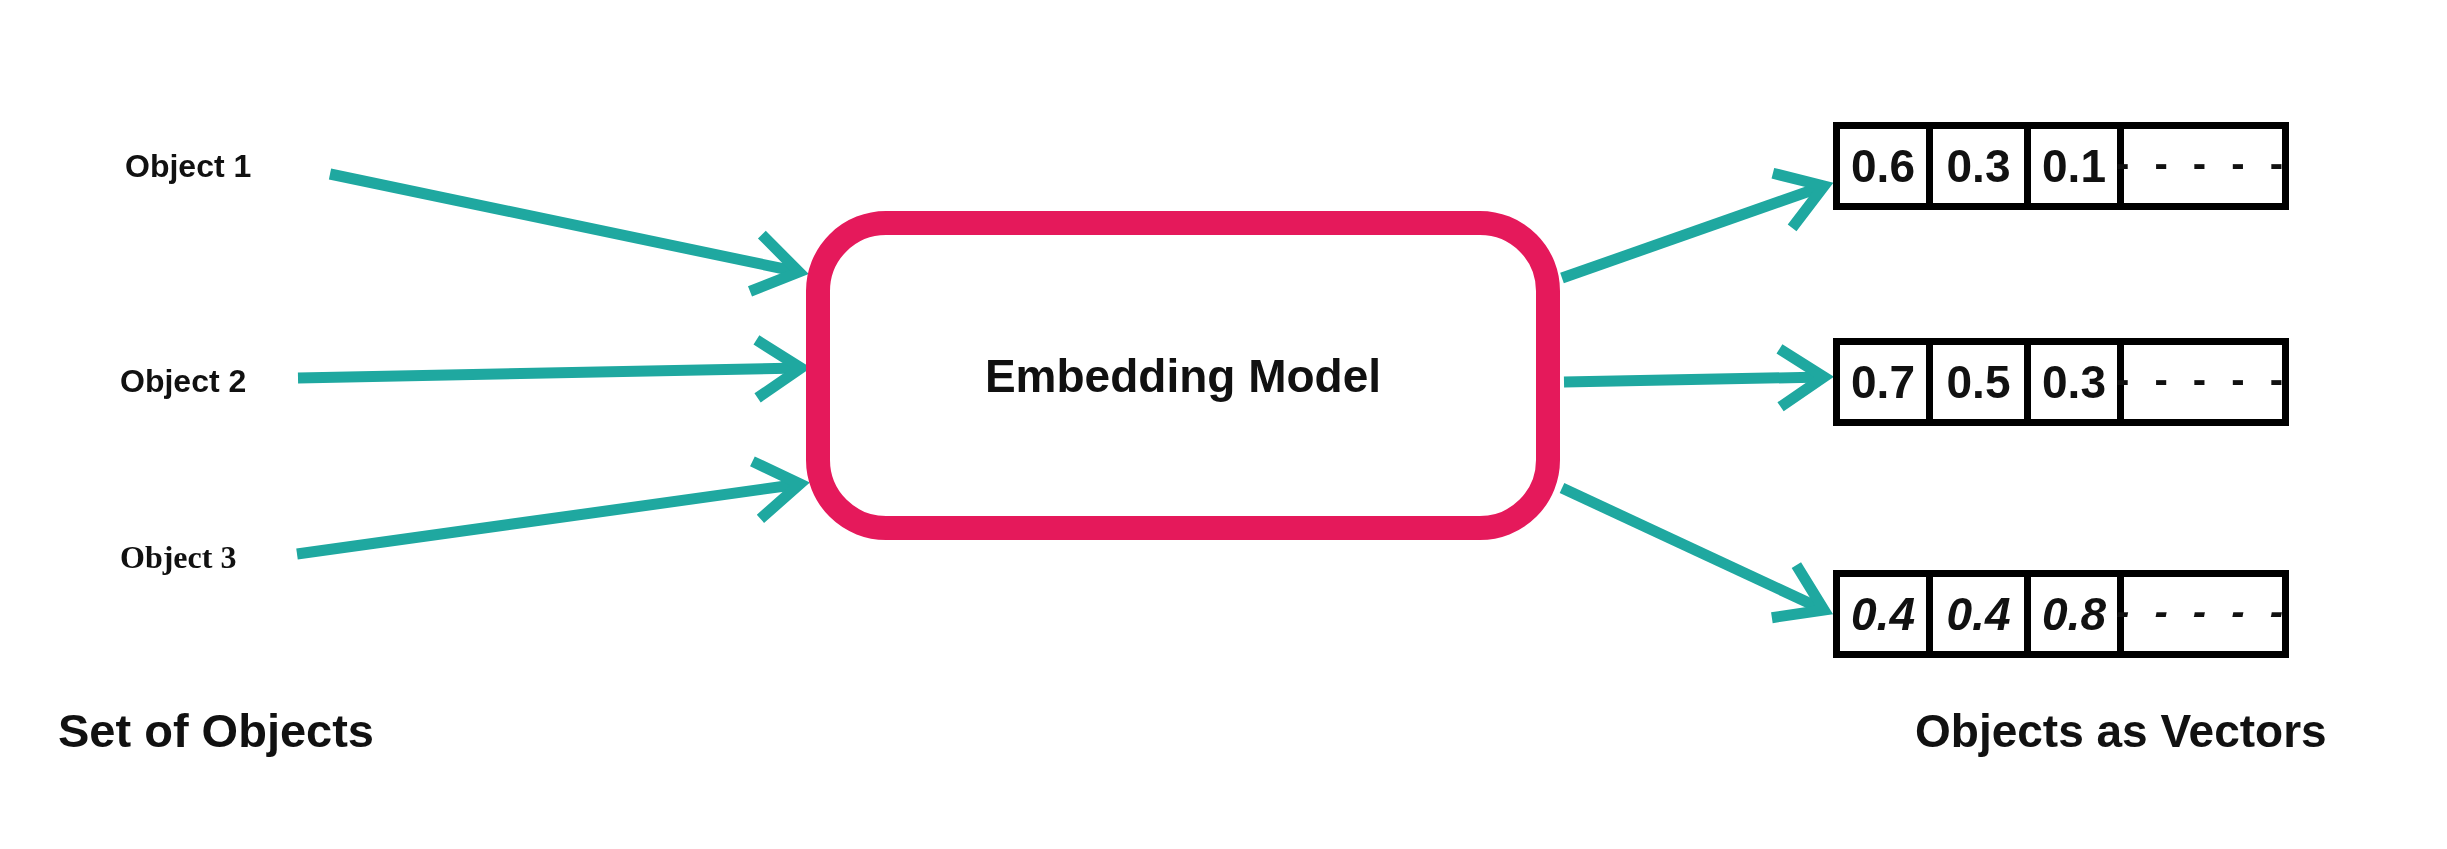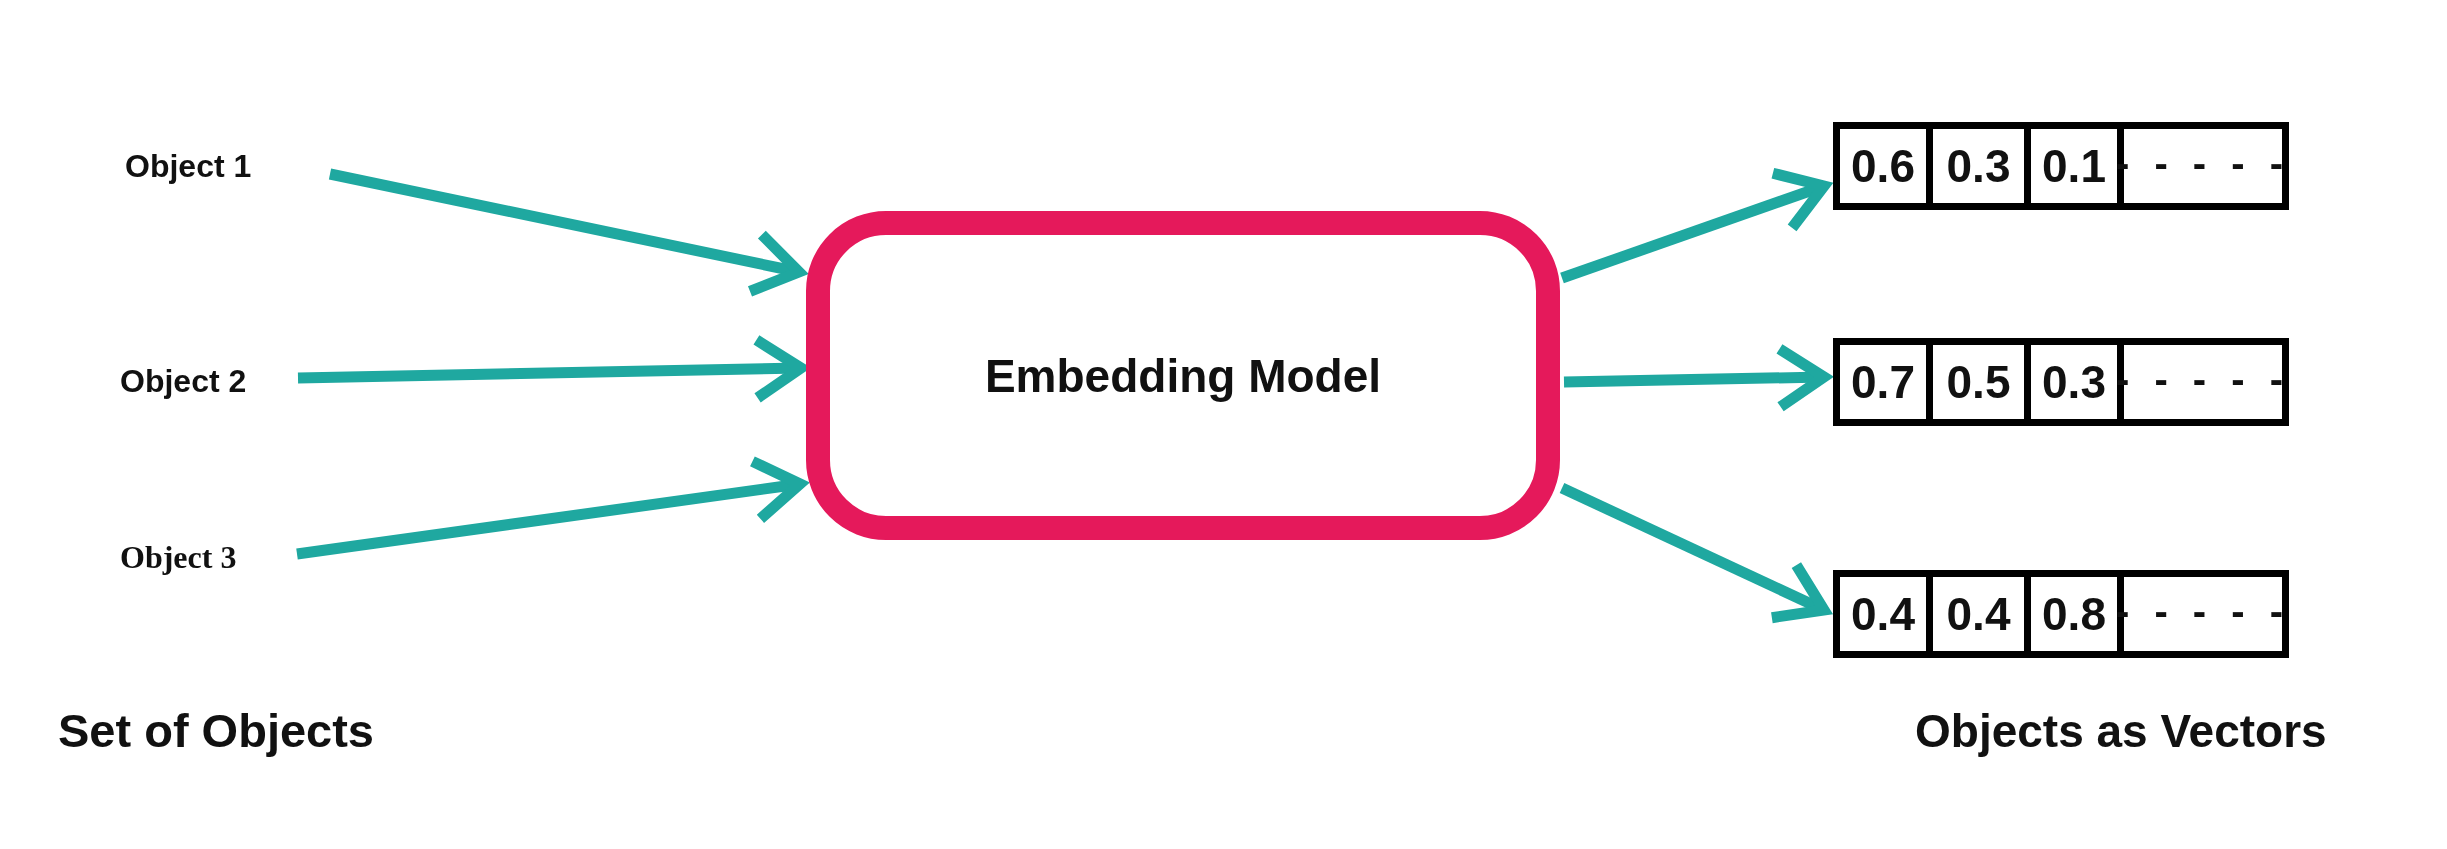--- a/index.html
+++ b/index.html
@@ -44,21 +44,21 @@
   }
   .vector-row{
     position:absolute;
     left:1833px;width:456px;height:88px;
     border:7px solid var(--vector-border);
     background:#ffffff;
     display:flex;
   }
   .vector-row.r0{top:122px;}
   .vector-row.r1{top:338px;}
-  .vector-row.r2{top:570px;}
+  .vector-row.r2{top:570px;font-style:italic;}
   .vcell{
     width:93px;flex:0 0 auto;
     border-right:7px solid var(--vector-border);
     display:flex;align-items:center;justify-content:center;
     font-size:46px;font-weight:700;color:var(--ink);
   }
   .vcell.mid{width:98px;}
   .vcell.dots{
     flex:1 1 auto;border-right:none;
     font-size:40px;letter-spacing:7px;white-space:nowrap;

